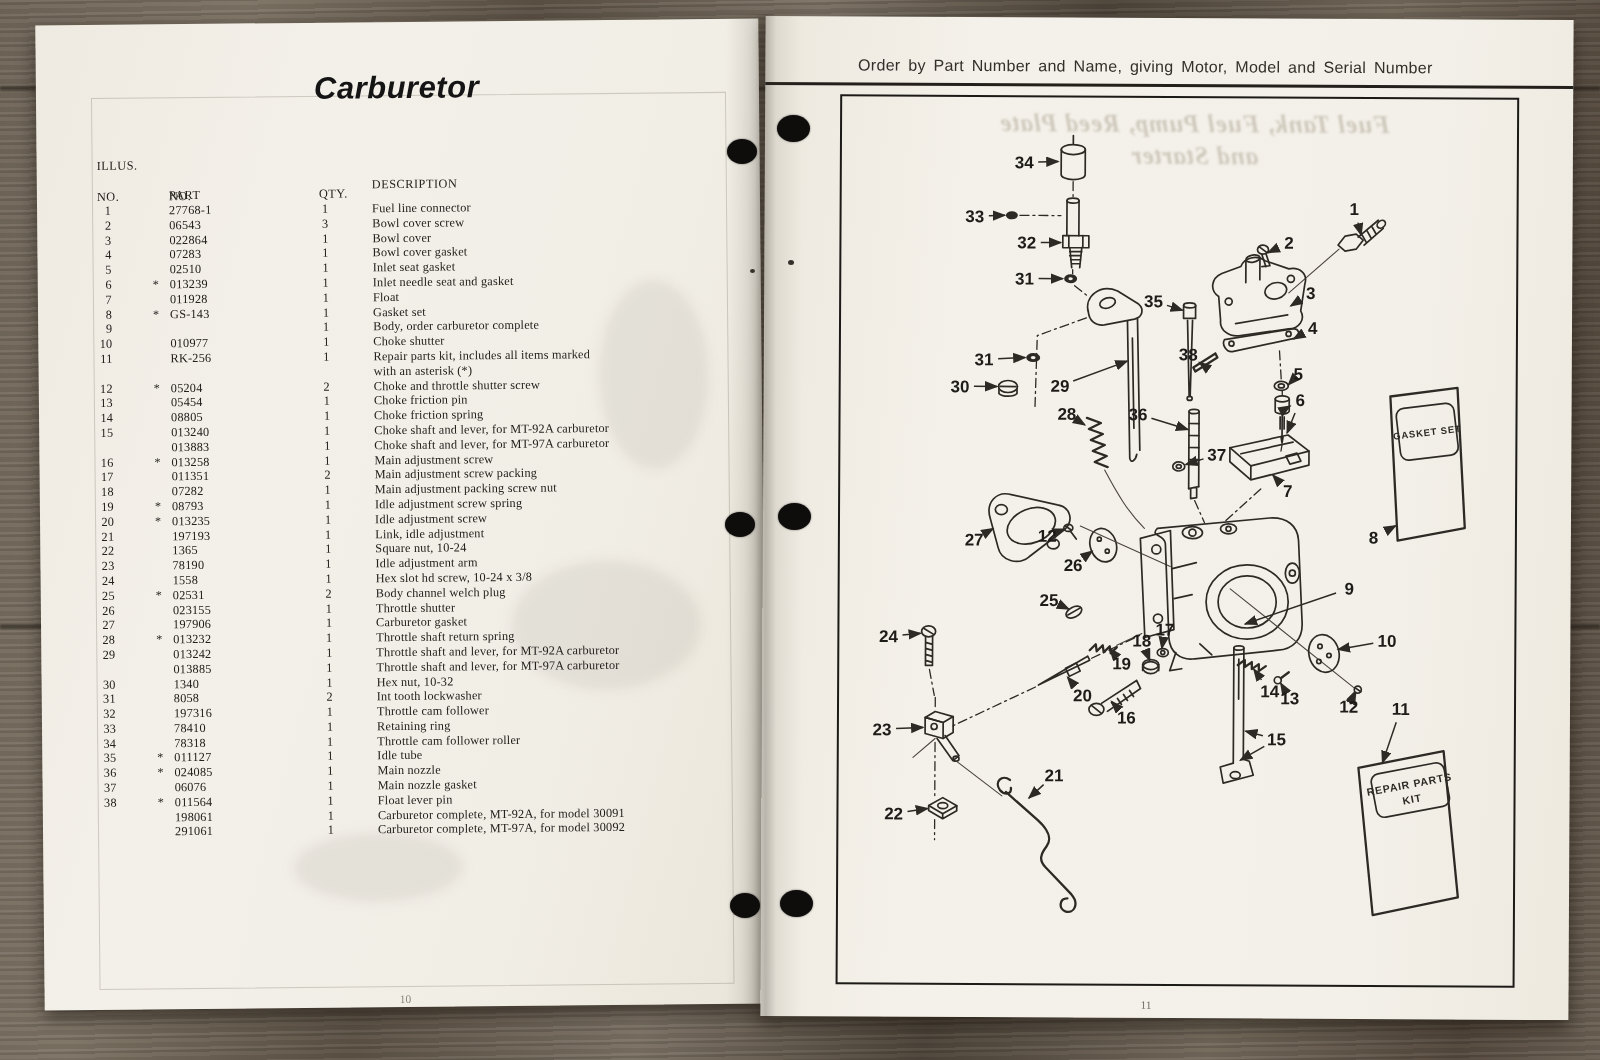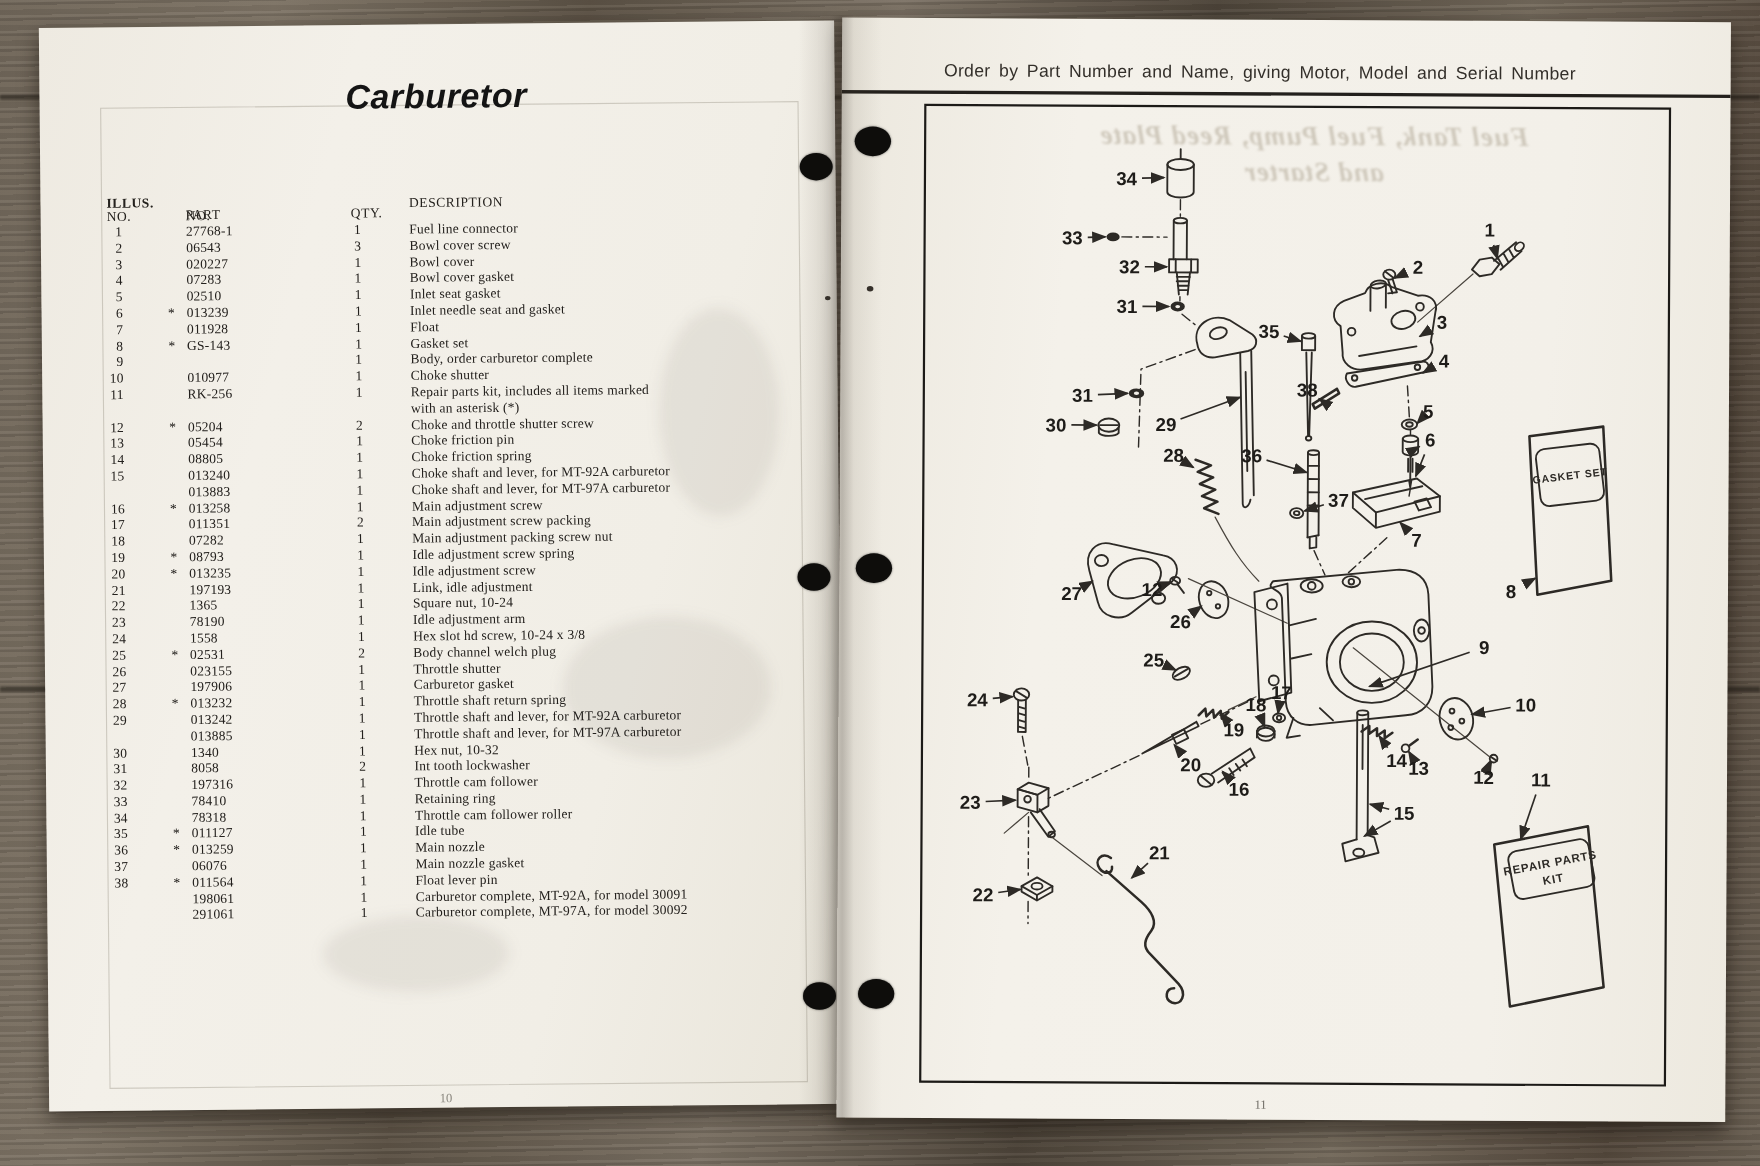--- a/index.html
+++ b/index.html
@@ -27,21 +27,21 @@
   .gutter-shadow{position:absolute;left:726px;top:14px;width:76px;height:1004px;z-index:3;pointer-events:none;
     background:linear-gradient(90deg,rgba(70,60,48,0) 0%,rgba(70,60,48,0.14) 38%,rgba(50,42,33,0.28) 52%,rgba(90,80,65,0.10) 66%,rgba(70,60,48,0) 100%);}
   .hole{position:absolute;background:#0e0d0b;border-radius:50%;z-index:4;box-shadow:0 0 2px rgba(0,0,0,0.6);}
   .speck{position:absolute;background:#35302a;border-radius:50%;z-index:4;}
 
   
   .inner-border{position:absolute;left:55px;top:73px;width:633px;height:890px;border:1px solid rgba(130,123,110,0.33);}
   .page-title{position:absolute;left:278px;top:48px;
     font:italic 700 31px "Liberation Sans",sans-serif;color:#141414;letter-spacing:0.5px;}
   .thead span{position:absolute;font-size:12.3px;letter-spacing:0.5px;color:#25221e;}
-  .h-illus1{left:60px;top:153px;font-weight:bold;} .h-illus2{left:60px;top:165px;}
+  .h-illus1{left:60px;top:134px;} .h-illus2{left:60px;top:165px;}
   .h-part1{left:132px;top:164px;} .h-part2{left:132px;top:165px;}
   .h-qty{left:282px;top:164px;}   .h-desc{left:335px;top:155px;}
   .rows{position:absolute;left:0;top:179px;width:700px;}
   .trow{display:grid;grid-template-columns:74px 184px 60px 1fr;line-height:14.8px;
     font-size:12.3px;color:#23201d;letter-spacing:0.2px;}
   .c-illus{text-align:right;}
   .c-part{padding-left:41px;}
   .ast{display:inline-block;width:17px;}
   .c-qty{text-align:center;}
   .c-desc{padding-left:17px;}
@@ -106,21 +106,21 @@
         <div class="trow">
           <span class="c-illus">2</span>
           <span class="c-part"><span class="ast"></span><span>06543</span></span>
           <span class="c-qty">3</span>
           <span class="c-desc">
             <div>Bowl cover screw</div>
           </span>
         </div>
         <div class="trow">
           <span class="c-illus">3</span>
-          <span class="c-part"><span class="ast"></span><span>020227</span></span>
+          <span class="c-part"><span class="ast"></span><span>022864</span></span>
           <span class="c-qty">1</span>
           <span class="c-desc">
             <div>Bowl cover</div>
           </span>
         </div>
         <div class="trow">
           <span class="c-illus">4</span>
           <span class="c-part"><span class="ast"></span><span>07283</span></span>
           <span class="c-qty">1</span>
           <span class="c-desc">
@@ -387,21 +387,21 @@
         <div class="trow">
           <span class="c-illus">35</span>
           <span class="c-part"><span class="ast">*</span><span>011127</span></span>
           <span class="c-qty">1</span>
           <span class="c-desc">
             <div>Idle tube</div>
           </span>
         </div>
         <div class="trow">
           <span class="c-illus">36</span>
-          <span class="c-part"><span class="ast">*</span><span>013259</span></span>
+          <span class="c-part"><span class="ast">*</span><span>024085</span></span>
           <span class="c-qty">1</span>
           <span class="c-desc">
             <div>Main nozzle</div>
           </span>
         </div>
         <div class="trow">
           <span class="c-illus">37</span>
           <span class="c-part"><span class="ast"></span><span>06076</span></span>
           <span class="c-qty">1</span>
           <span class="c-desc">

